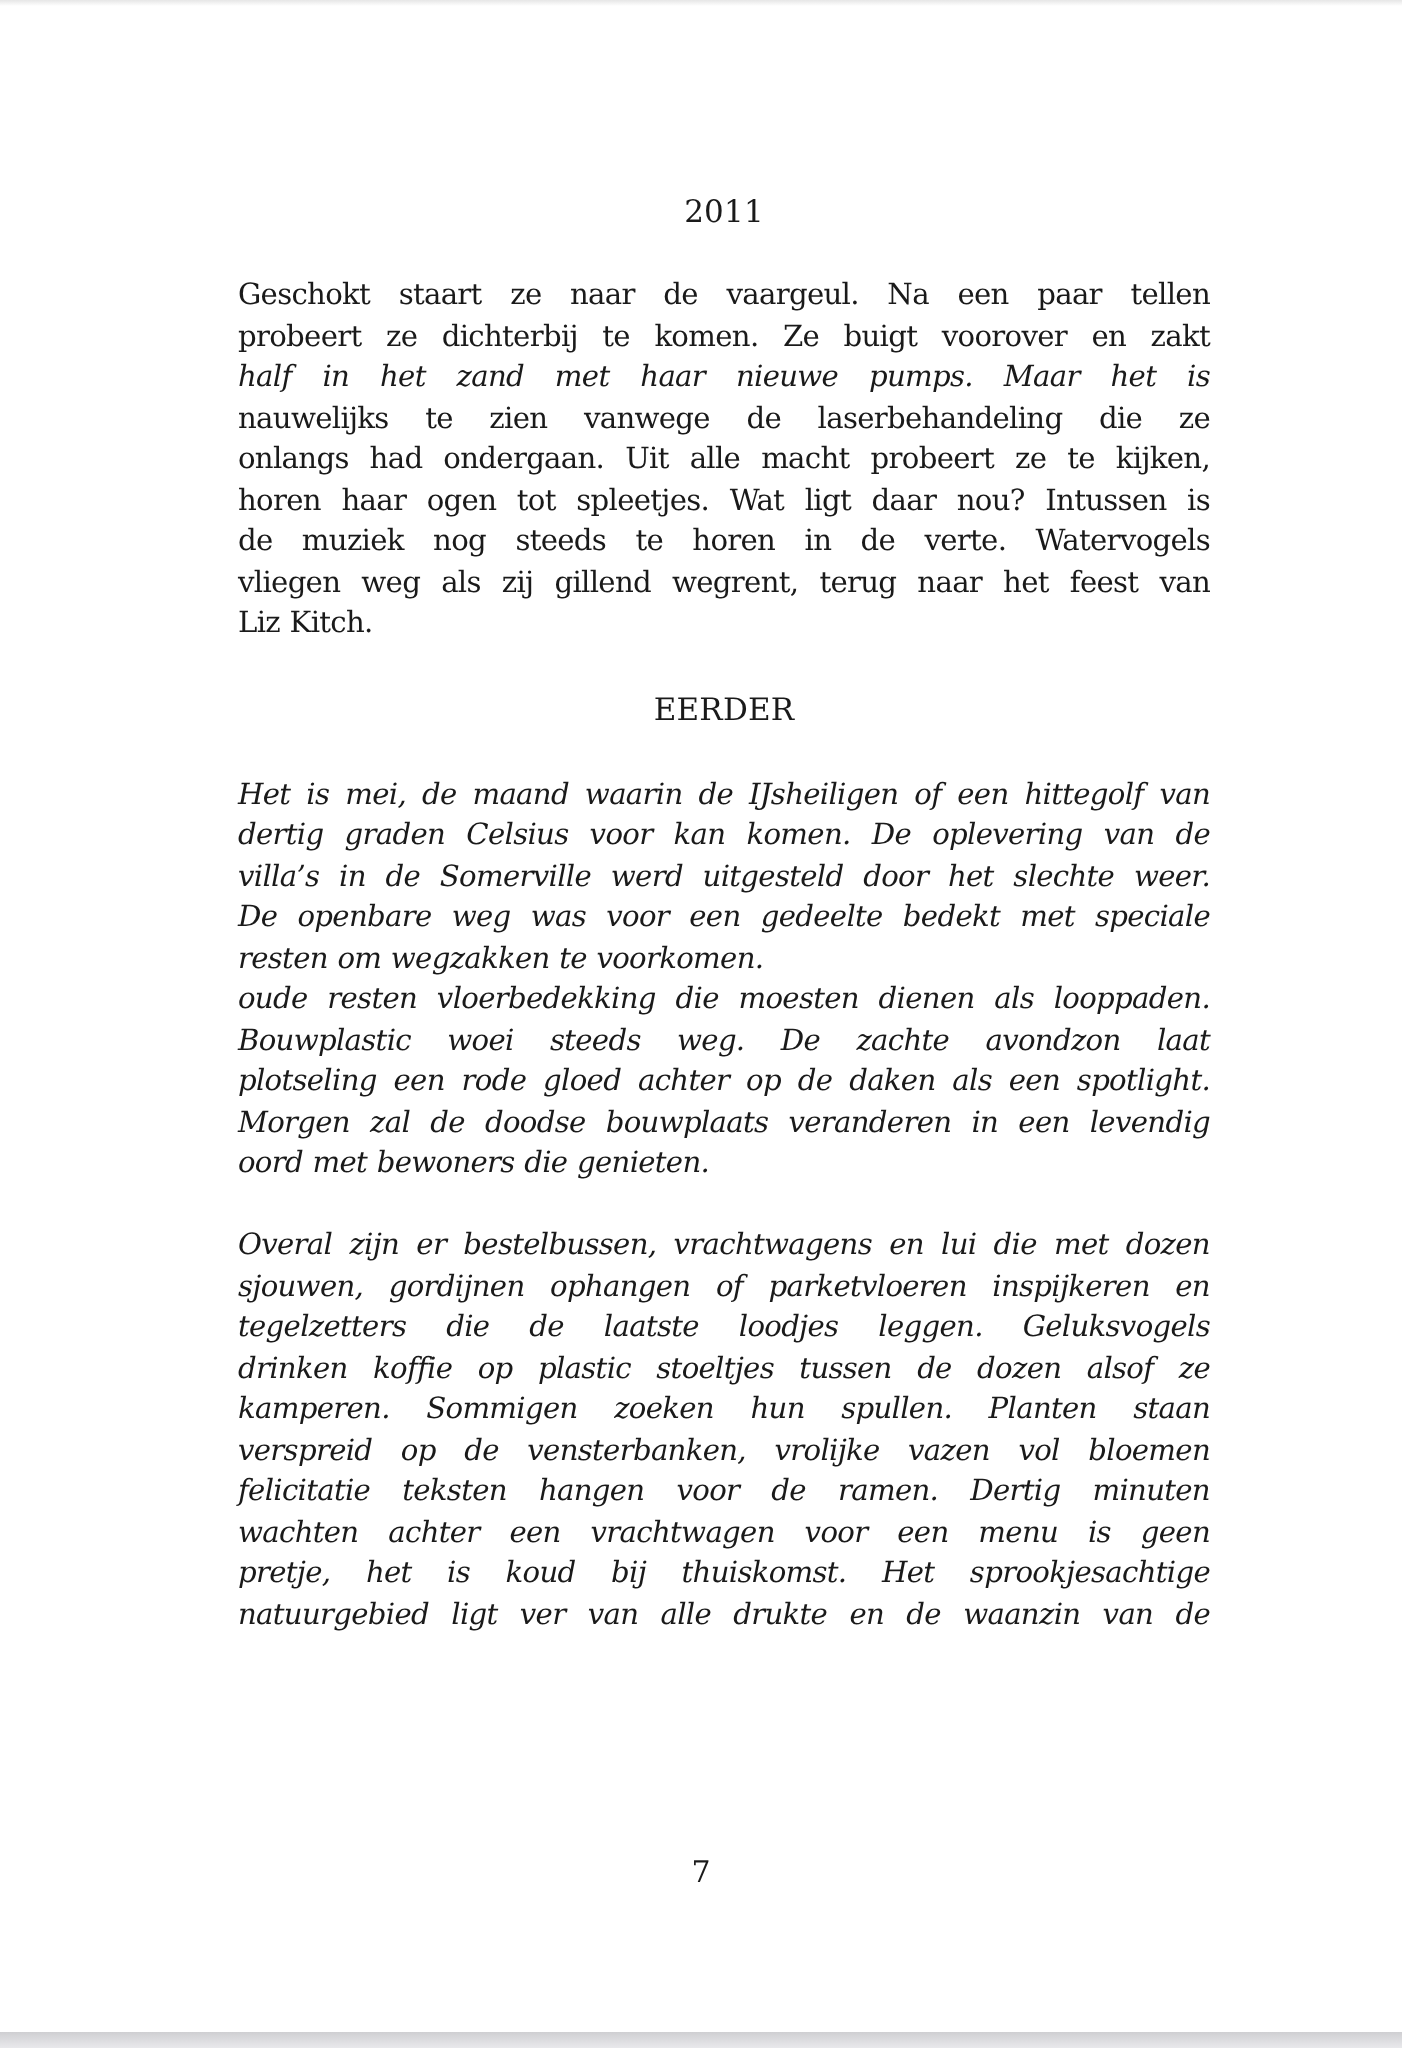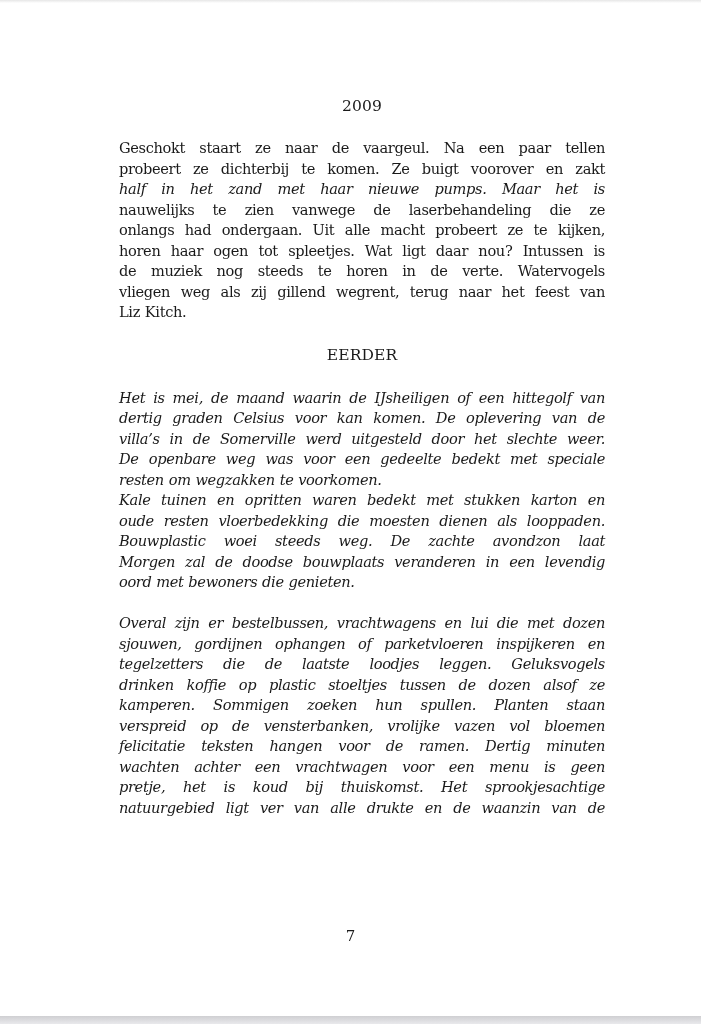--- a/index.html
+++ b/index.html
@@ -80,21 +80,21 @@
       line-height: 20px;
     }
   </style>
 </head>
 <body>
 
 <div class="page">
   <div class="top-edge"></div>
 
   <div class="content">
-    <h2 class="heading year">2009</h2>
+    <h2 class="heading year">2011</h2>
 
     <p>
       <span class="line" style="white-space: nowrap;">Geschokt staart ze naar de vaargeul. Na een paar tellen</span>
       <span class="line" style="white-space: nowrap;">probeert ze dichterbij te komen. Ze buigt voorover en zakt</span>
       <span class="line" style="white-space: nowrap; font-style: italic;">half in het zand met haar nieuwe pumps. Maar het is</span>
       <span class="line" style="white-space: nowrap;">nauwelijks te zien vanwege de laserbehandeling die ze</span>
       <span class="line" style="white-space: nowrap;">onlangs had ondergaan. Uit alle macht probeert ze te kijken,</span>
       <span class="line" style="white-space: nowrap;">horen haar ogen tot spleetjes. Wat ligt daar nou? Intussen is</span>
       <span class="line" style="white-space: nowrap;">de muziek nog steeds te horen in de verte. Watervogels</span>
       <span class="line" style="white-space: nowrap;">vliegen weg als zij gillend wegrent, terug naar het feest van</span>
@@ -105,23 +105,23 @@
 
     <p class="italic">
       <span class="line" style="white-space: nowrap;">Het is mei, de maand waarin de IJsheiligen of een hittegolf van</span>
       <span class="line" style="white-space: nowrap;">dertig graden Celsius voor kan komen. De oplevering van de</span>
       <span class="line" style="white-space: nowrap;">villa’s in de Somerville werd uitgesteld door het slechte weer.</span>
       <span class="line" style="white-space: nowrap;">De openbare weg was voor een gedeelte bedekt met speciale</span>
       <span class="line last" style="white-space: nowrap;">resten om wegzakken te voorkomen.</span>
     </p>
 
     <p class="italic">
-      <span class="line" style="white-space: nowrap;">Kale tuinen en opritten waren bedekt met stukken karton en</span>
       <span class="line" style="white-space: nowrap;">oude resten vloerbedekking die moesten dienen als looppaden.</span>
       <span class="line" style="white-space: nowrap;">Bouwplastic woei steeds weg. De zachte avondzon laat</span>
+      <span class="line" style="white-space: nowrap;">plotseling een rode gloed achter op de daken als een spotlight.</span>
       <span class="line" style="white-space: nowrap;">Morgen zal de doodse bouwplaats veranderen in een levendig</span>
       <span class="line last" style="white-space: nowrap;">oord met bewoners die genieten.</span>
     </p>
 
     <p class="italic gap-before">
       <span class="line" style="white-space: nowrap;">Overal zijn er bestelbussen, vrachtwagens en lui die met dozen</span>
       <span class="line" style="white-space: nowrap;">sjouwen, gordijnen ophangen of parketvloeren inspijkeren en</span>
       <span class="line" style="white-space: nowrap;">tegelzetters die de laatste loodjes leggen. Geluksvogels</span>
       <span class="line" style="white-space: nowrap;">drinken koffie op plastic stoeltjes tussen de dozen alsof ze</span>
       <span class="line" style="white-space: nowrap;">kamperen. Sommigen zoeken hun spullen. Planten staan</span>

